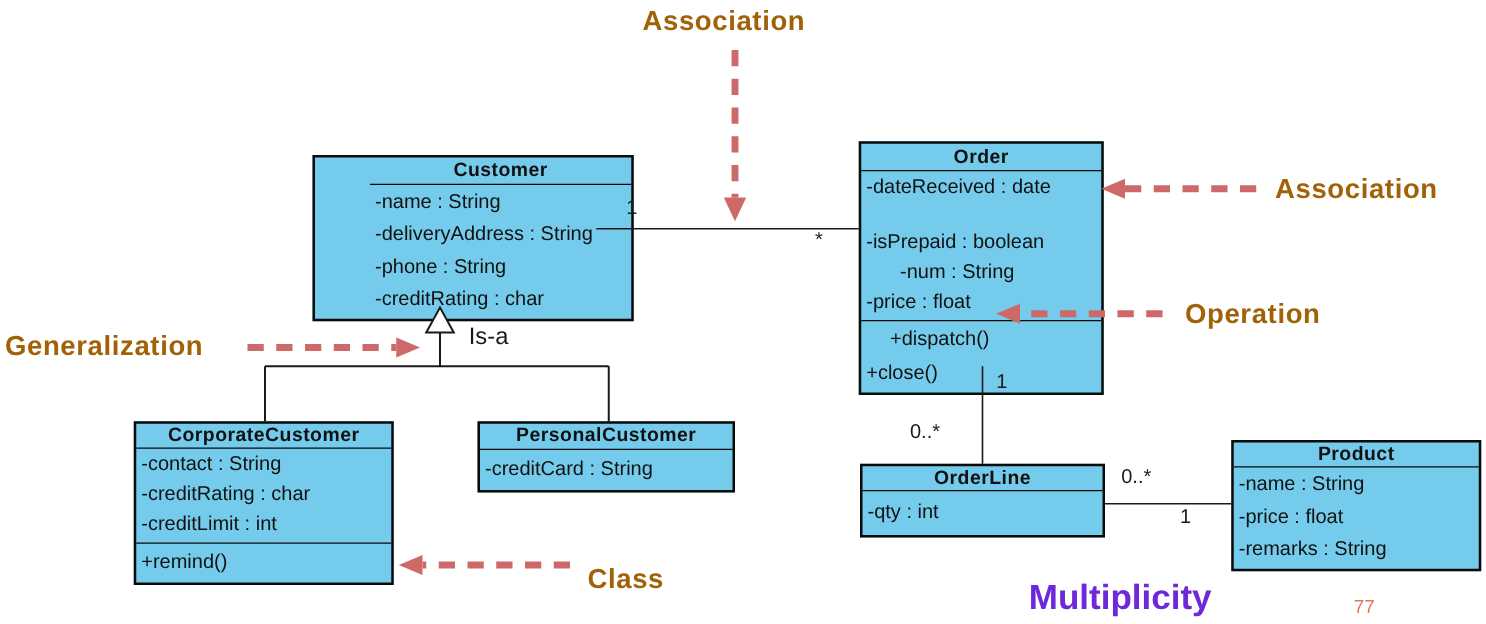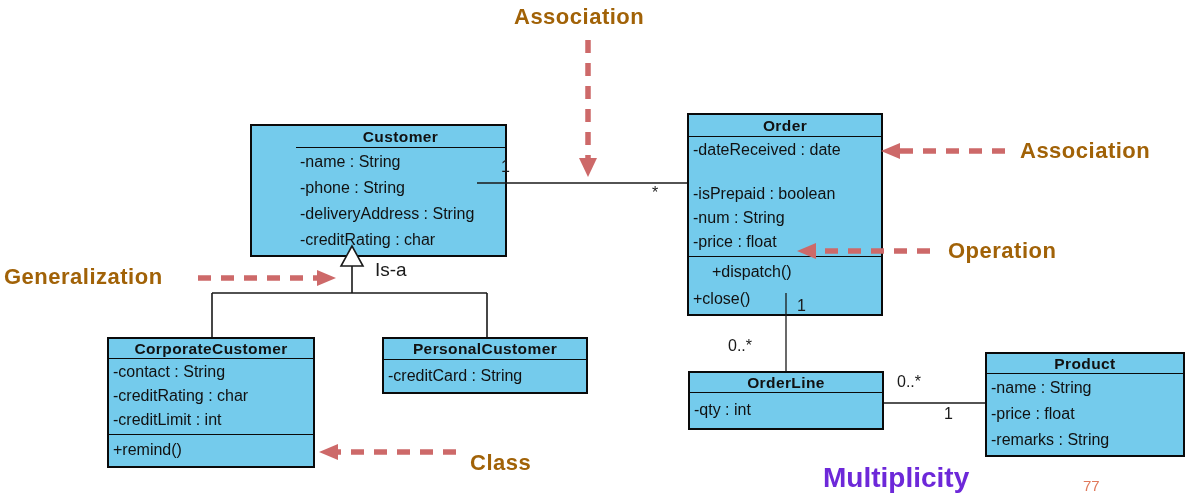--- a/index.html
+++ b/index.html
@@ -65,32 +65,32 @@
 </style>
 </head>
 <body>
 
 <div class="canvas">
 
   <div class="uml-class" style="left:250px; top:124px; width:257px;padding-left:44px;">
     <div class="uml-title" style="height:22px;">Customer</div>
     <div class="uml-compartment">
       <div class="uml-member" style="line-height:26px;">-name : String</div>
+      <div class="uml-member" style="line-height:26px;">-deliveryAddress : String</div>
       <div class="uml-member" style="line-height:26px;">-phone : String</div>
-      <div class="uml-member" style="line-height:26px;">-deliveryAddress : String</div>
       <div class="uml-member" style="line-height:26px;">-creditRating : char</div>
     </div>
   </div>
 
   <div class="uml-class" style="left:687px; top:113px; width:196px;">
     <div class="uml-title" style="height:22px;">Order</div>
     <div class="uml-compartment">
       <div class="uml-member" style="line-height:24px;">-dateReceived : date</div>
       <div class="uml-member" style="line-height:24px;margin-top:20px;">-isPrepaid : boolean</div>
-      <div class="uml-member" style="line-height:24px;">-num : String</div>
+      <div class="uml-member" style="line-height:24px;margin-left:27px;">-num : String</div>
       <div class="uml-member" style="line-height:24px;">-price : float</div>
     </div>
     <div class="uml-compartment uml-ops">
       <div class="uml-member" style="line-height:27px;padding-left:23px;">+dispatch()</div>
       <div class="uml-member" style="line-height:27px;">+close()</div>
     </div>
   </div>
 
   <div class="uml-class" style="left:107px; top:337px; width:208px;">
     <div class="uml-title" style="height:20px;">CorporateCustomer</div>

